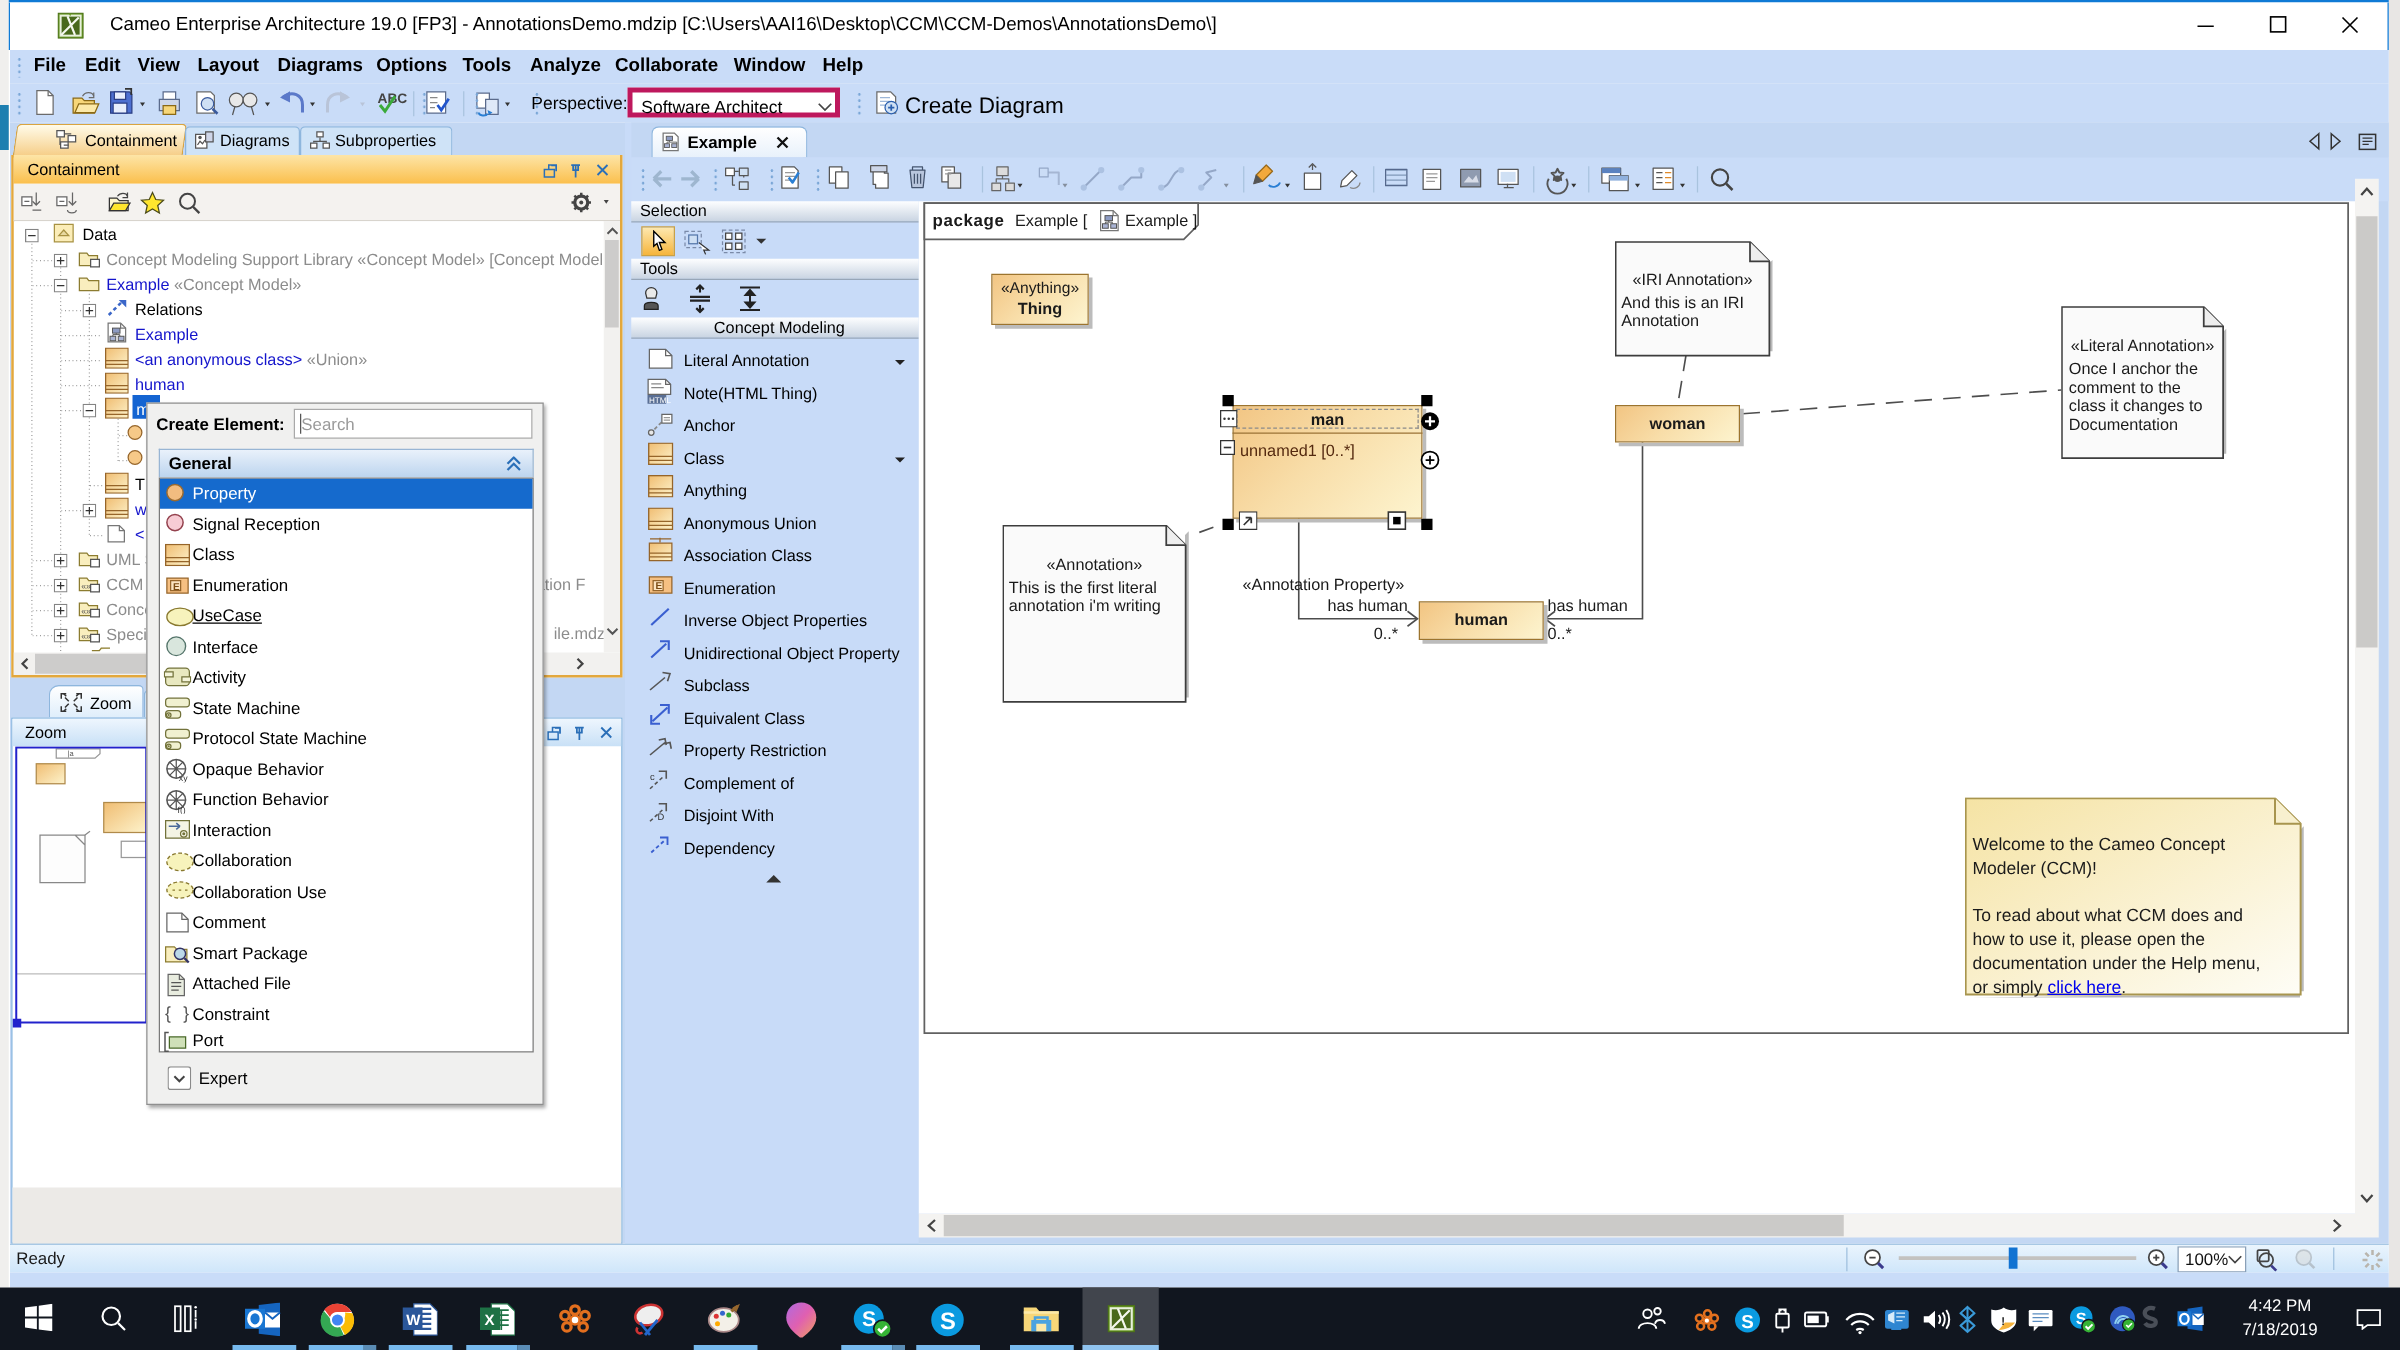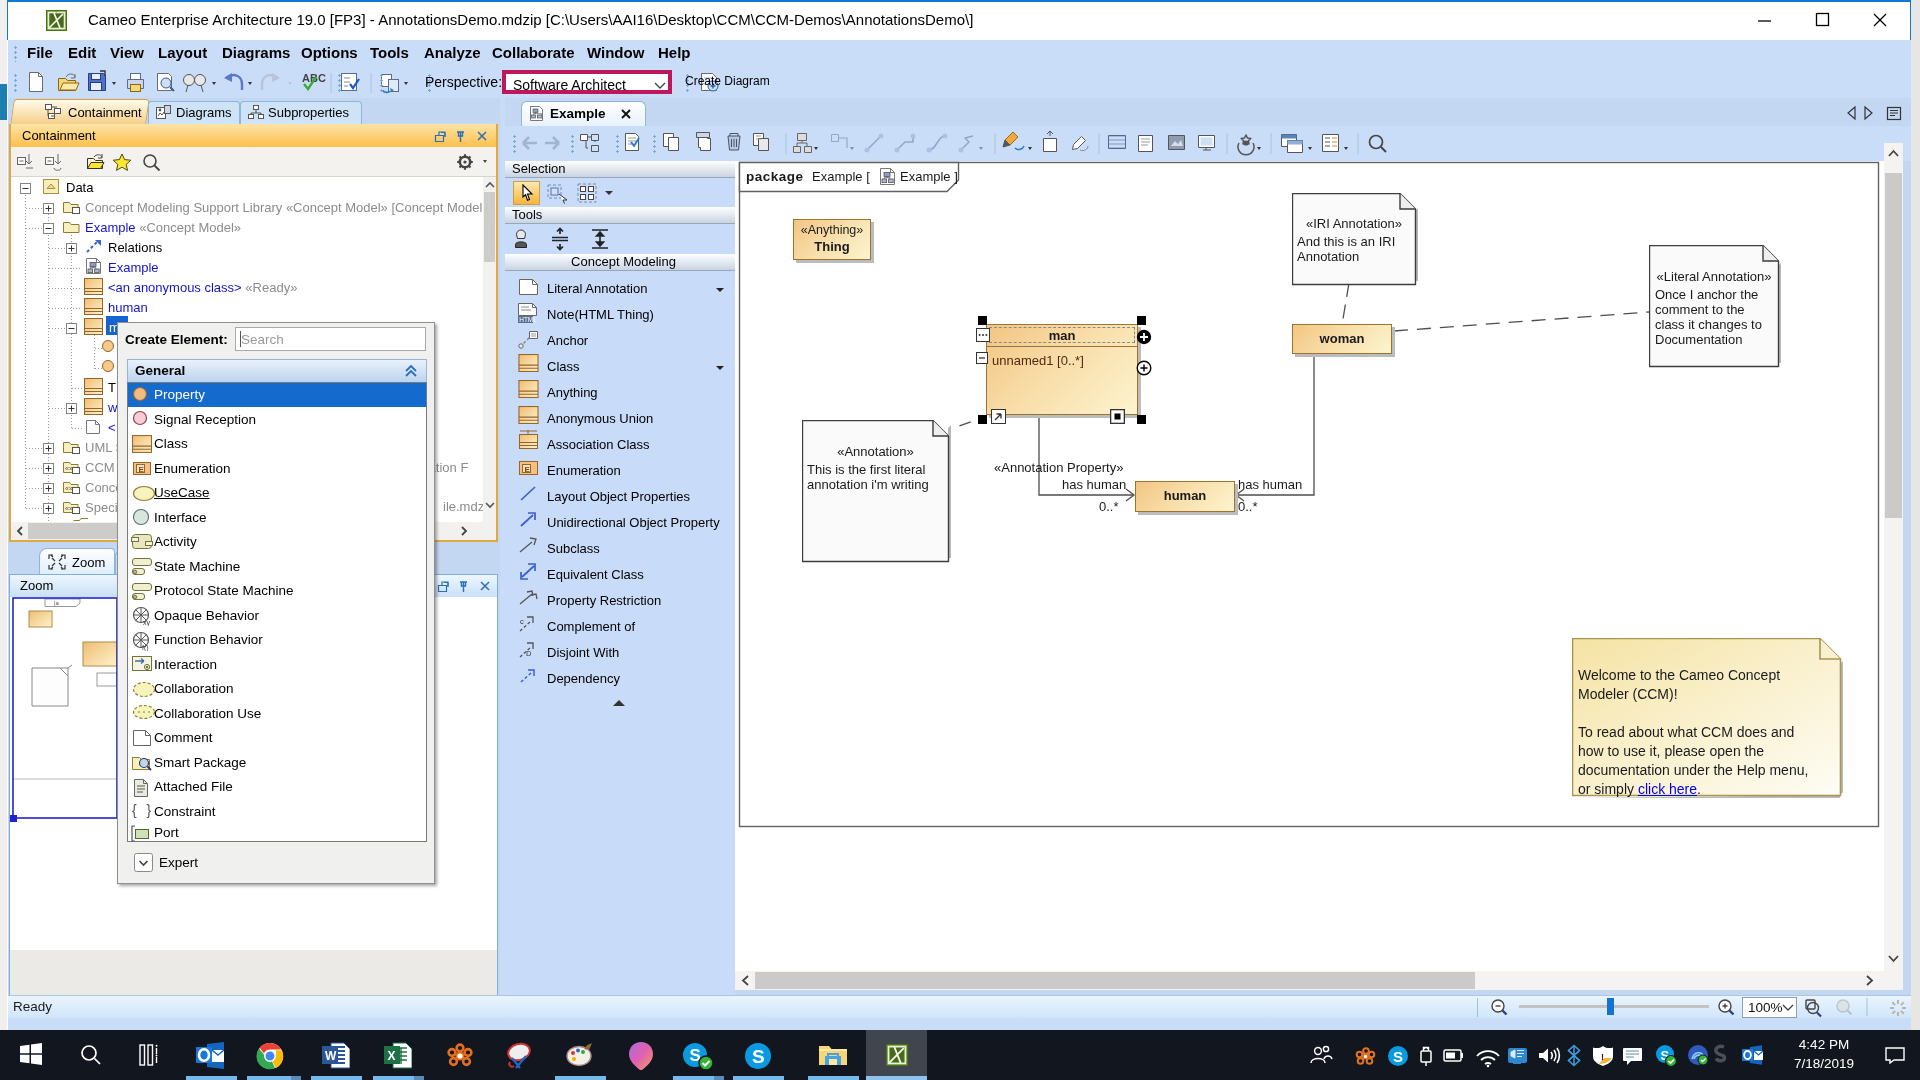--- a/index.html
+++ b/index.html
@@ -156,21 +156,21 @@
         <path d="M1 1 l5 5 5 -5" stroke="#444" stroke-width="1.4" fill="none"></path>
       </svg>
  </div>
  <div class="dots" style="left:678px;top:6px;height:20px;"></div>
  <svg class="abs" style="left:690px;top:4px" width="22" height="22" viewBox="0 0 22 22">
   <path d="M3.5 2.5 h11 l4 4 v13 h-15 z" fill="#fff" stroke="#6b6b6b"></path>
       <path d="M6 7 h8 M6 10 h8 M6 13 h5" stroke="#9cb6d8"></path>
       <circle cx="15" cy="15" r="5" fill="#cfe0f4" stroke="#2a5fae"></circle>
       <path d="M15 12.5 v5 M12.5 15 h5" stroke="#2a5fae" stroke-width="1.4"></path>
  </svg>
- <div class="abs" style="left:677px;top:7px;font-size:12px;">Create Diagram</div>
+ <div class="abs" style="left:716px;top:7px;font-size:18px;">Create Diagram</div>
 </div>
 <div class="abs" id="mainarea"></div>
 
 <div class="abs" style="left:12px;top:99px;width:136px;height:25px;background:linear-gradient(#fffbe9,#f6cf8a);border:1px solid #d9a440;border-bottom:none;border-radius:4px 4px 0 0;transform:skewX(-8deg);"></div>
 <svg class="abs" style="left:44px;top:103px" width="18" height="17" viewBox="0 0 18 17">
     <rect x="1.5" y="1.5" width="6" height="5" fill="#fff" stroke="#555"></rect>
     <rect x="10.5" y="5.5" width="6" height="5" fill="#fff" stroke="#555"></rect>
     <rect x="4.5" y="10.5" width="6" height="5" fill="#fff" stroke="#555"></rect>
     <path d="M4 7 v6 M8 4 h5 M7 13 h4" stroke="#555" fill="none"></path>
   </svg>
@@ -301,21 +301,21 @@
       <path d="M12.5 1.5 v4 h4" fill="none" stroke="#777"></path>
       <rect x="6" y="5.5" width="6" height="4" fill="#8d9bc2" stroke="#555" stroke-width=".8"></rect>
       <rect x="4" y="12" width="4.6" height="3.6" fill="#aab4d4" stroke="#555" stroke-width=".8"></rect>
       <rect x="10.6" y="12" width="4.6" height="3.6" fill="#aab4d4" stroke="#555" stroke-width=".8"></rect>
       <path d="M9 9.5 v1.2 M6.3 12 v-1.3 h5.5 v1.3" stroke="#555" stroke-width=".8" fill="none"></path>
     </svg>
  <div class="tree-row blue" style="left:96px;top:83px;">Example</div>
  <svg class="abs" width="19" height="17" style="left:72px;top:101px">
       <use href="#classicon"></use>
     </svg>
- <div class="tree-row" style="left:96px;top:103px;"><span class="blue">&lt;an anonymous class&gt;</span> <span class="gray">«Ready»</span></div>
+ <div class="tree-row" style="left:96px;top:103px;"><span class="blue">&lt;an anonymous class&gt;</span> <span class="gray">«Union»</span></div>
  <svg class="abs" width="19" height="17" style="left:72px;top:121px">
       <use href="#classicon"></use>
     </svg>
  <div class="tree-row blue" style="left:96px;top:123px;">human</div>
  <svg class="abs" width="19" height="17" style="left:72px;top:141px">
       <use href="#classicon"></use>
     </svg>
  <div class="abs" style="left:94px;top:139px;width:22px;height:19px;background:#1464d2;"></div>
  <div class="tree-row" style="left:97px;top:143px;color:#fff;">m</div>
  <svg class="abs" style="left:88px;top:161px" width="17" height="17" viewBox="0 0 17 17">
@@ -607,21 +607,21 @@
  <div class="palette-item" style="left:547px;top:437px;">Association Class</div>
  <svg class="abs" style="left:518px;top:459px" width="21" height="18" viewBox="0 0 21 18">
       <rect x="1.5" y="2.5" width="18" height="13" fill="#f6c082" stroke="#96652a"></rect>
       <rect x="4.5" y="5.5" width="8" height="8" fill="#fbe3c0" stroke="#96652a"></rect>
       <text x="6.4" y="12.5" font-size="8" font-weight="bold" fill="#7a4a12" font-family="Liberation Sans">E</text>
     </svg>
  <div class="palette-item" style="left:547px;top:463px;">Enumeration</div>
  <svg class="abs" style="left:518px;top:484px" width="21" height="19" viewBox="0 0 21 19">
       <path d="M3 16 L17 3" stroke="#3a5fd0" stroke-width="1.7"></path>
     </svg>
- <div class="palette-item" style="left:547px;top:489px;">Layout Object Properties</div>
+ <div class="palette-item" style="left:547px;top:489px;">Inverse Object Properties</div>
  <svg class="abs" style="left:518px;top:510px" width="21" height="19" viewBox="0 0 21 19">
       <path d="M3 16 L15 5" stroke="#3a5fd0" stroke-width="1.7"></path>
       <path d="M10 3 l7 0 0 7" fill="none" stroke="#3a5fd0" stroke-width="1.7"></path>
     </svg>
  <div class="palette-item" style="left:547px;top:515px;">Unidirectional Object Property</div>
  <svg class="abs" style="left:518px;top:536px" width="21" height="19" viewBox="0 0 21 19">
       <path d="M2 16 L14 6" stroke="#555" stroke-width="1.3"></path>
       <path d="M12 2 l6 1 -2 6" fill="none" stroke="#555" stroke-width="1.3"></path>
     </svg>
  <div class="palette-item" style="left:547px;top:541px;">Subclass</div>

